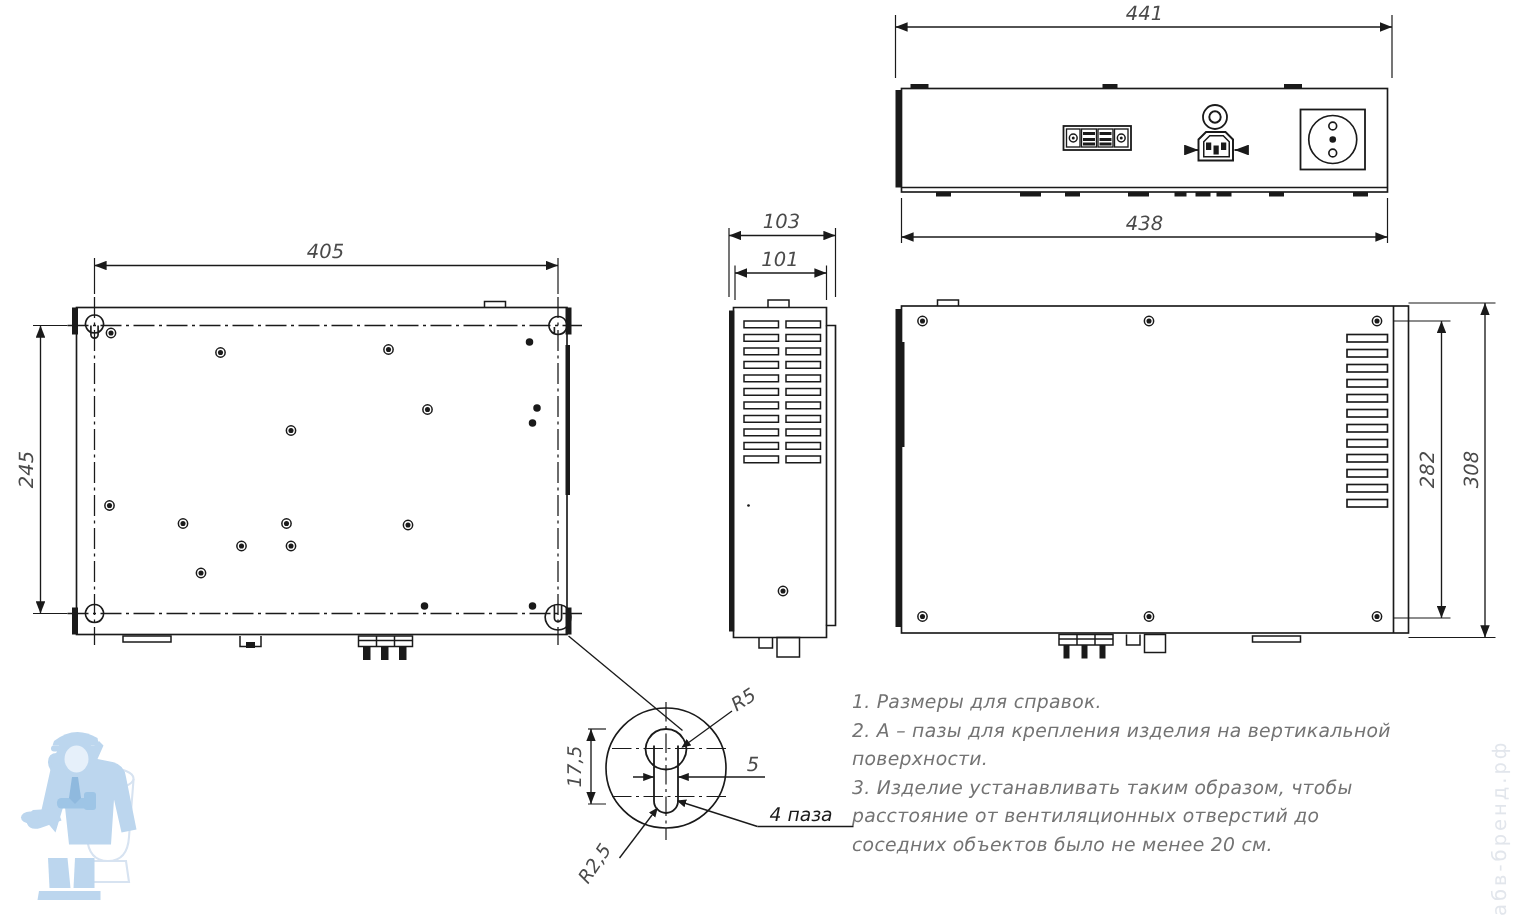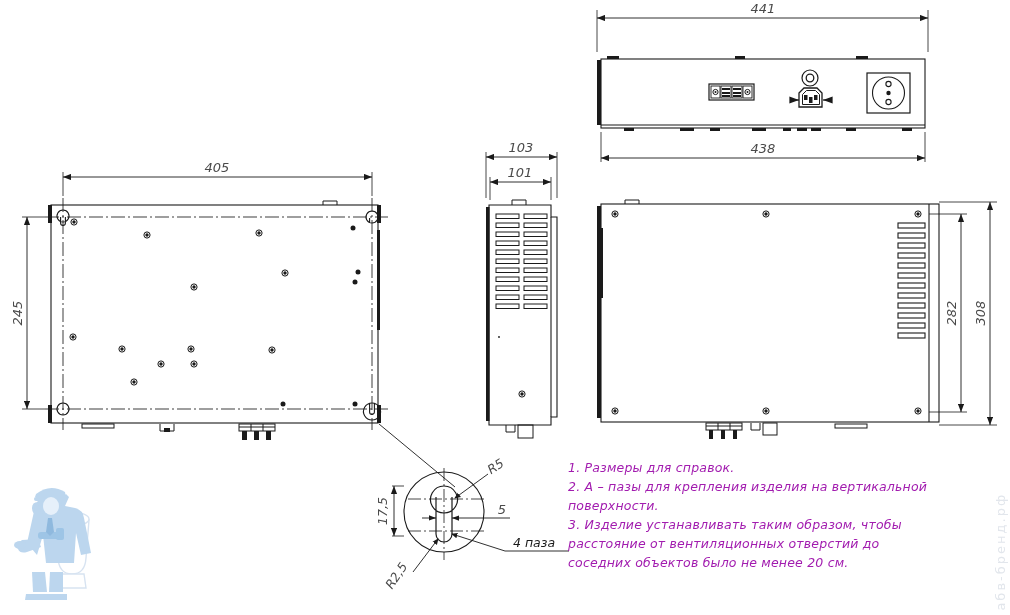--- a/index.html
+++ b/index.html
@@ -6,21 +6,21 @@
   body{width:1010px;height:615px;overflow:hidden;
        font-family:"DejaVu Sans",sans-serif;}
   #stage{position:relative;width:1010px;height:615px;background:#fff;}
   svg#dwg{position:absolute;left:0;top:0;width:1010px;height:615px;}
   .note{
     position:absolute;
     font-family:"DejaVu Sans",sans-serif;
     font-style:italic;
     font-size:12.5px;
     line-height:19px;
-    color:#a21caf;
+    color:#737373;
     white-space:pre-wrap;
     letter-spacing:.2px;
   }
   #notes{left:568px;top:458px;width:430px;}
   .wm-text{
     position:absolute;
     right:2px;bottom:4px;
     writing-mode:vertical-rl;
     transform:rotate(180deg);
     font-family:"DejaVu Sans",sans-serif;

